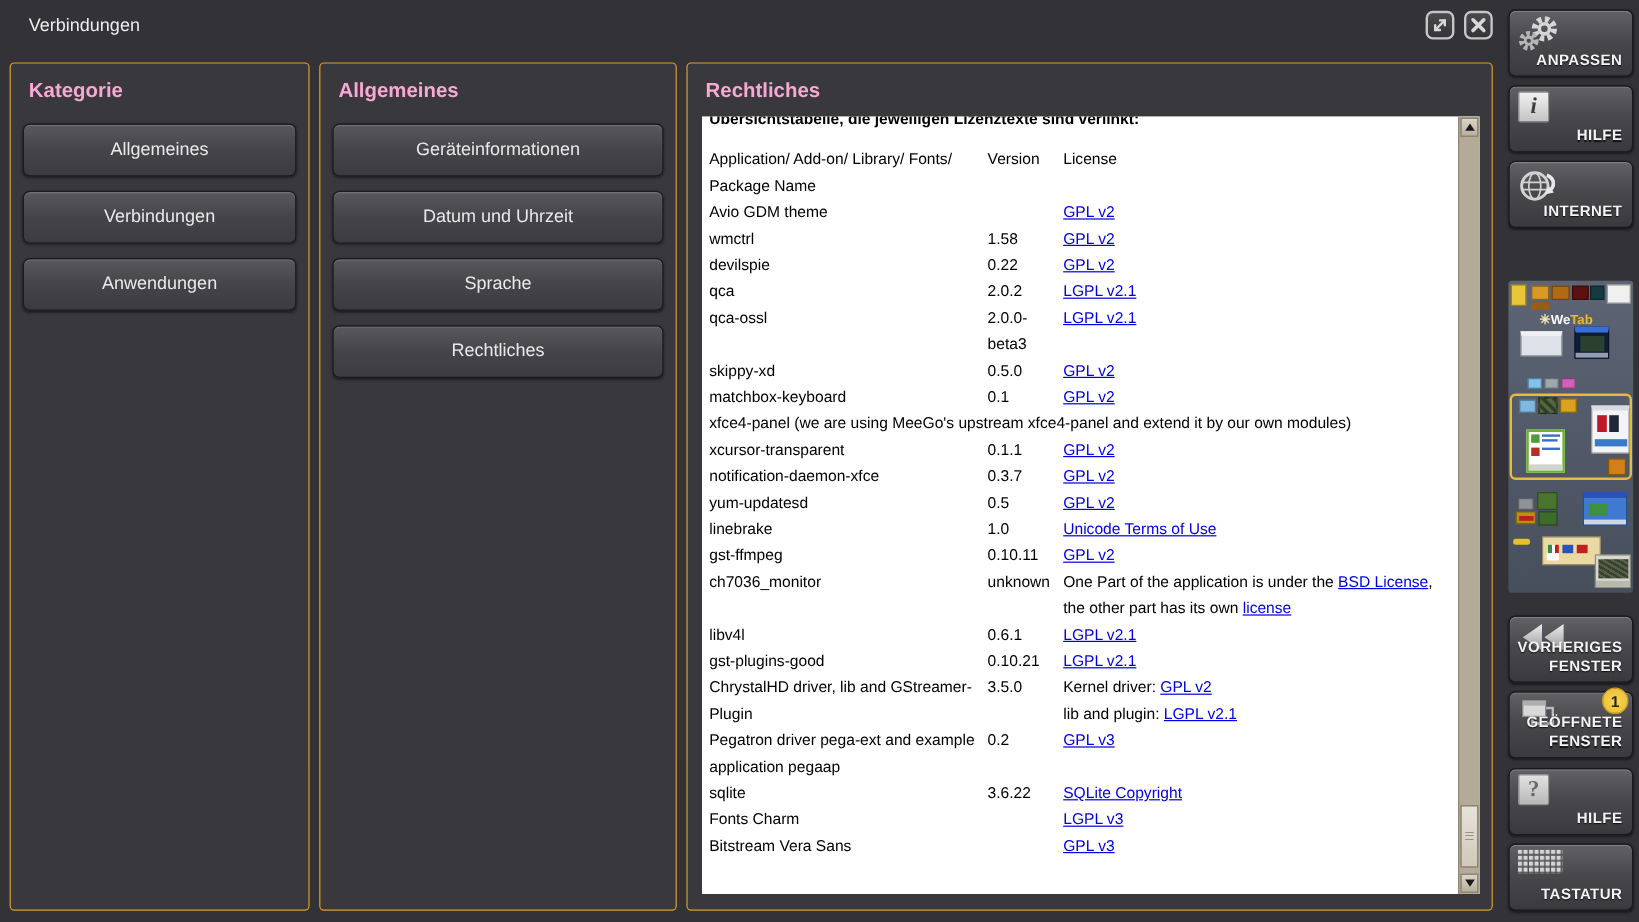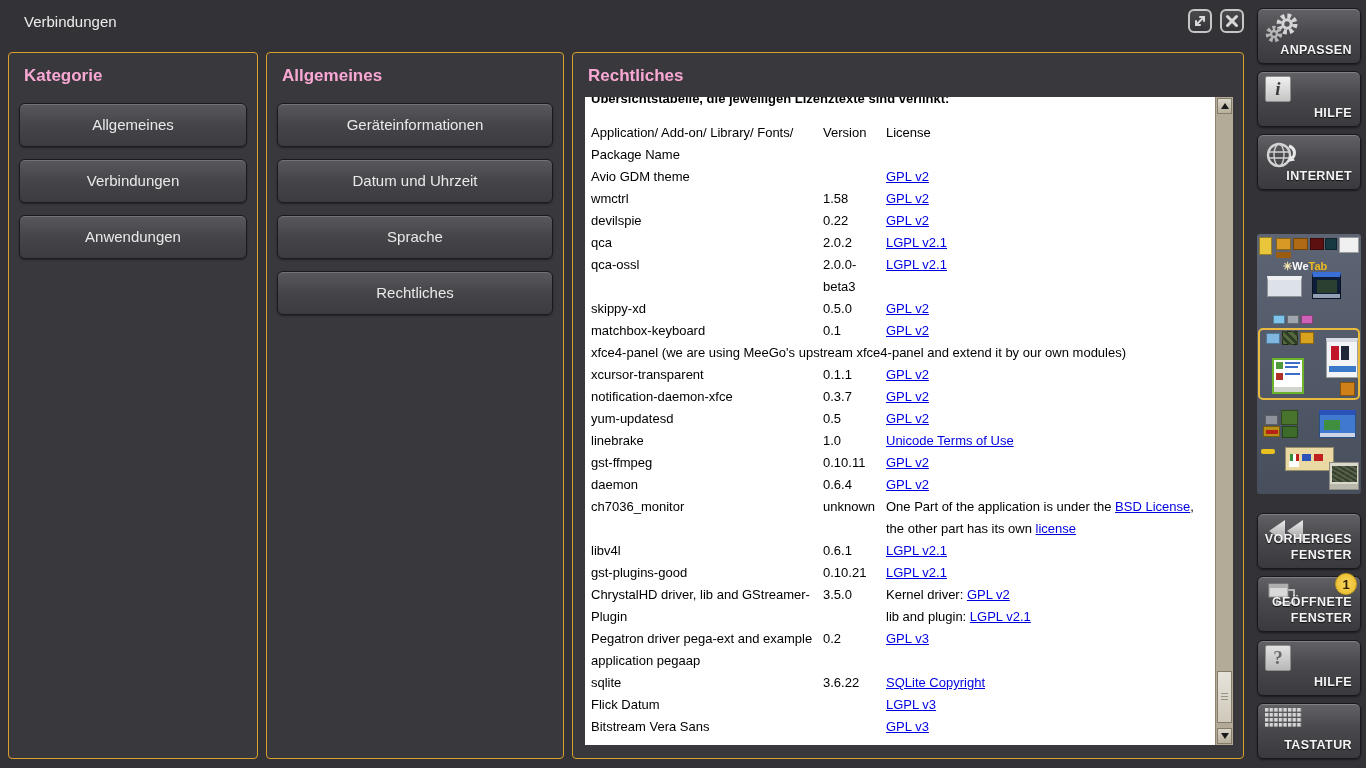--- a/index.html
+++ b/index.html
@@ -221,25 +221,20 @@
               <td>linebrake</td>
               <td>1.0</td>
               <td><a href="#">Unicode Terms of Use</a></td>
             </tr>
             <tr>
               <td>gst-ffmpeg</td>
               <td>0.10.11</td>
               <td><a href="#">GPL v2</a></td>
             </tr>
             <tr>
-              <td>daemon</td>
-              <td>0.6.4</td>
-              <td><a href="#">GPL v2</a></td>
-            </tr>
-            <tr>
               <td>ch7036_monitor</td>
               <td>unknown</td>
               <td>One Part of the application is under the <a href="#">BSD License</a>, the other part has its own <a href="#">license</a></td>
             </tr>
             <tr>
               <td>libv4l</td>
               <td>0.6.1</td>
               <td><a href="#">LGPL v2.1</a></td>
             </tr>
             <tr>
@@ -256,21 +251,21 @@
               <td>Pegatron driver pega-ext and example application pegaap</td>
               <td>0.2</td>
               <td><a href="#">GPL v3</a></td>
             </tr>
             <tr>
               <td>sqlite</td>
               <td>3.6.22</td>
               <td><a href="#">SQLite Copyright</a></td>
             </tr>
             <tr>
-              <td>Flick Datum</td>
+              <td>Fonts Charm</td>
               <td></td>
               <td><a href="#">LGPL v3</a></td>
             </tr>
             <tr>
               <td>Bitstream Vera Sans</td>
               <td></td>
               <td><a href="#">GPL v3</a></td>
             </tr>
           </tbody>
       </table>

